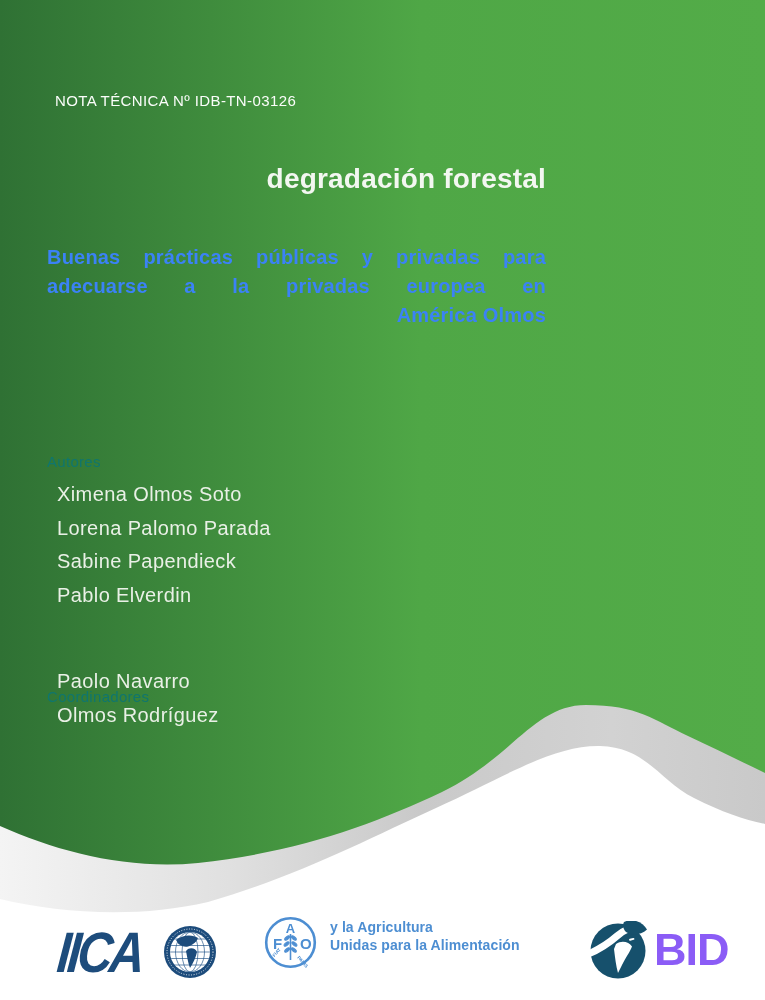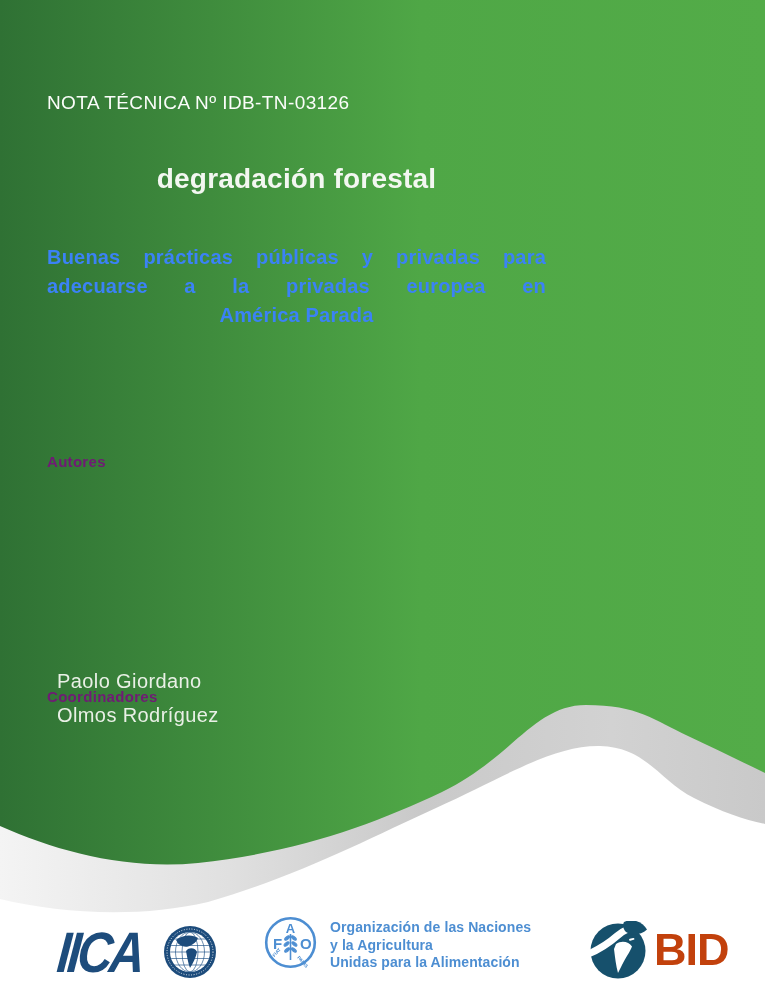--- a/index.html
+++ b/index.html
@@ -3,37 +3,37 @@
 <meta charset="utf-8">
 <style>
   html,body{margin:0;padding:0;background:#ffffff;}
   .page{
     position:relative;width:765px;height:1000px;overflow:hidden;
     font-family:"Liberation Sans",sans-serif;background:#ffffff;
   }
   .bg-waves{position:absolute;left:0;top:0;width:765px;height:1000px;display:block;}
 
   .note{
-    position:absolute;left:47px;top:92px;width:500px;
-    font-size:19px;font-weight:500;letter-spacing:.4px;color:#fbfdfa;
+    position:absolute;left:55px;top:92px;width:500px;
+    font-size:15px;font-weight:500;letter-spacing:.4px;color:#fbfdfa;
   }
   .title{
     position:absolute;left:47px;top:162px;width:499px;margin:0;
     font-size:28px;line-height:34px;font-weight:700;letter-spacing:.2px;color:#f3f7f1;
   }
   .subtitle{
     position:absolute;left:47px;top:243px;width:499px;margin:0;
     font-size:20px;line-height:29px;font-weight:700;letter-spacing:.2px;color:#3b82f6;
   }
   .jline{display:block;text-align:justify;text-align-last:justify;}
-  .lline{display:block;text-align:center;}
+  .lline{display:block;text-align:right;}
 
   .sec-label{
     position:absolute;left:47px;
-    font-size:15px;font-weight:700;letter-spacing:.3px;color:#701a75;
+    font-size:15px;font-weight:400;letter-spacing:.3px;color:#0f766e;
   }
   .authors-label{top:453px;}
   .coordinators-label{top:640px;margin-top:48px;}
   .name-list{position:absolute;left:57px;width:420px;}
   .authors-list{top:478px;}
   .coordinators-list{top:665px;}
   .person-name{
     font-size:20px;line-height:33.5px;font-weight:400;
     letter-spacing:.4px;color:#e9f0e6;
   }
@@ -46,21 +46,21 @@
     transform:scaleX(.86) skewX(-6deg);transform-origin:left bottom;
     margin-right:10px;
   }
   .fao-group{left:264px;top:916px;height:56px;align-items:flex-start;}
   .fao-name{margin-left:13px;padding-top:3px;}
   .fao-name div{
     font-size:14px;line-height:17.5px;font-weight:700;color:#4d8ed2;letter-spacing:.1px;
   }
   .bid-group{left:589px;top:920px;height:60px;}
   .bid-wordmark{
-    font-size:45px;font-weight:700;color:#c2410c;letter-spacing:-1px;margin-left:7px;
+    font-size:45px;font-weight:700;color:#8b5cf6;letter-spacing:-1px;margin-left:7px;
   }
 </style>
 </head>
 <body>
 
 <div class="page">
 
   <svg class="bg-waves" viewBox="0 0 765 1000" preserveAspectRatio="none">
     <defs>
       <linearGradient id="greenGrad" x1="0" y1="0" x2="1" y2="0">
@@ -92,28 +92,34 @@
 
   <div class="note">NOTA TÉCNICA Nº IDB-TN-03126</div>
 
   <h1 class="title">
     <span class="lline">degradación forestal</span>
   </h1>
 
   <h2 class="subtitle">
     <span class="jline">Buenas prácticas públicas y privadas para</span>
     <span class="jline">adecuarse a la privadas europea en</span>
-    <span class="lline">América Parada</span>
+    <span class="lline">América Olmos</span>
   </h2>
 
   <div class="sec-label authors-label">Autores</div>
+  <div class="name-list authors-list">
+    <div class="person-name">Ximena Olmos Soto</div>
+    <div class="person-name">Lorena Palomo Parada</div>
+    <div class="person-name">Sabine Papendieck</div>
+    <div class="person-name">Pablo Elverdin</div>
+  </div>
 
   <div class="sec-label coordinators-label">Coordinadores</div>
   <div class="name-list coordinators-list">
-    <div class="person-name">Paolo Giordano</div>
+    <div class="person-name">Paolo Navarro</div>
     <div class="person-name">Olmos Rodríguez</div>
   </div>
 
   <div class="logo-group iica-group">
     <div class="iica-wordmark">IICA</div>
     <svg width="54" height="54" viewBox="0 0 54 54">
       <circle cx="27" cy="27" r="26" fill="#1D4C7C"></circle>
       <circle cx="27" cy="27" r="23" fill="none" stroke="#ffffff" stroke-width="1" stroke-dasharray="1 1.6" opacity="0.85"></circle>
       <circle cx="27" cy="27" r="20" fill="#ffffff"></circle>
       <clipPath id="iicaClip">
@@ -147,21 +153,20 @@
         <ellipse cx="29.8" cy="22" rx="3" ry="1.4" transform="rotate(38 29.8 22)"></ellipse>
         <ellipse cx="22.6" cy="28" rx="3" ry="1.4" transform="rotate(-38 22.6 28)"></ellipse>
         <ellipse cx="30.4" cy="28" rx="3" ry="1.4" transform="rotate(38 30.4 28)"></ellipse>
         <ellipse cx="23.2" cy="34" rx="3" ry="1.4" transform="rotate(-38 23.2 34)"></ellipse>
         <ellipse cx="29.8" cy="34" rx="3" ry="1.4" transform="rotate(38 29.8 34)"></ellipse>
       </g>
       <text x="9" y="40" font-family="Liberation Sans,sans-serif" font-size="4.6" font-weight="bold" fill="#4D8ED2" transform="rotate(-48 11 39)">FIAT</text>
       <text x="33" y="44.5" font-family="Liberation Sans,sans-serif" font-size="4.6" font-weight="bold" fill="#4D8ED2" transform="rotate(48 36 43)">PANIS</text>
     </svg>
     <div class="fao-name">
-      <div>Organización de las Naciones</div>
       <div>y la Agricultura</div>
       <div>Unidas para la Alimentación</div>
     </div>
   </div>
 
   <div class="logo-group bid-group">
     <svg width="58" height="58" viewBox="0 0 58 58">
       <circle cx="29" cy="30" r="27.5" fill="#16506C"></circle>
       <path d="M-3,34 C12,28 20,22 28,15 C36,8 47,2 61,10" stroke="#ffffff" stroke-width="7" fill="none"></path>
       <path d="M35,1 C44,-3.5 54,1.5 58,8.5 C52,14 43,15 37,11 C34,8 33.2,4 35,1 Z" fill="#16506C"></path>

